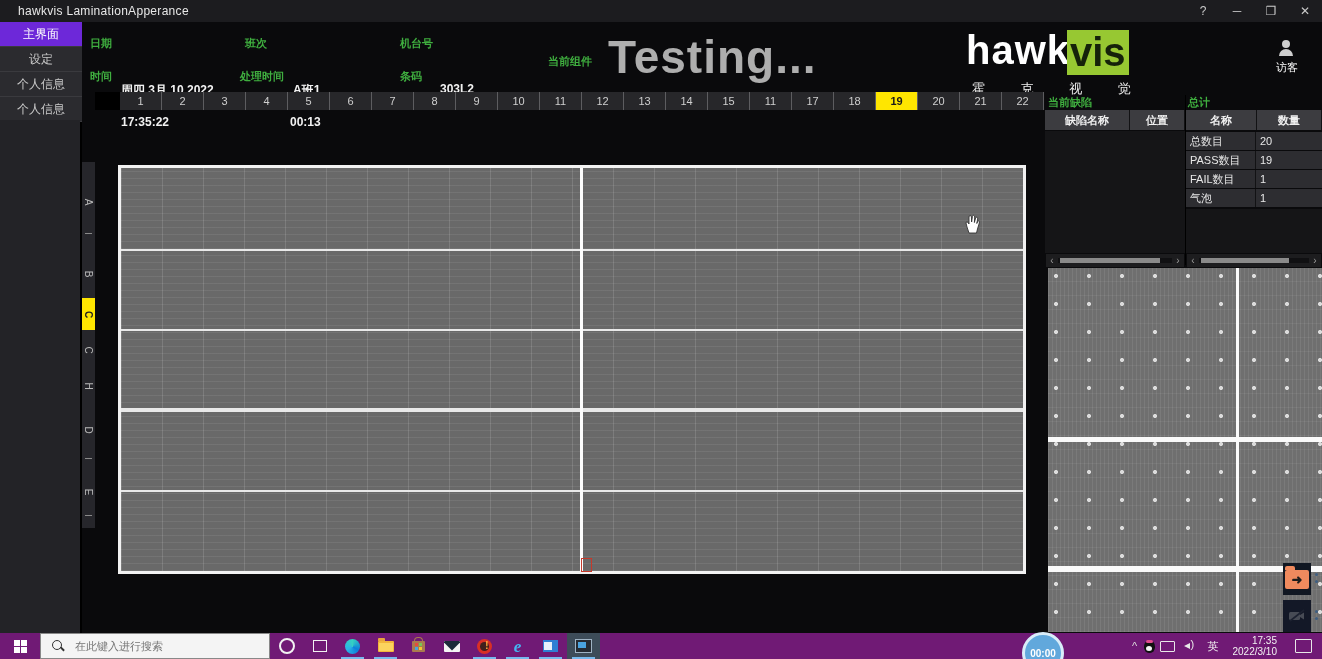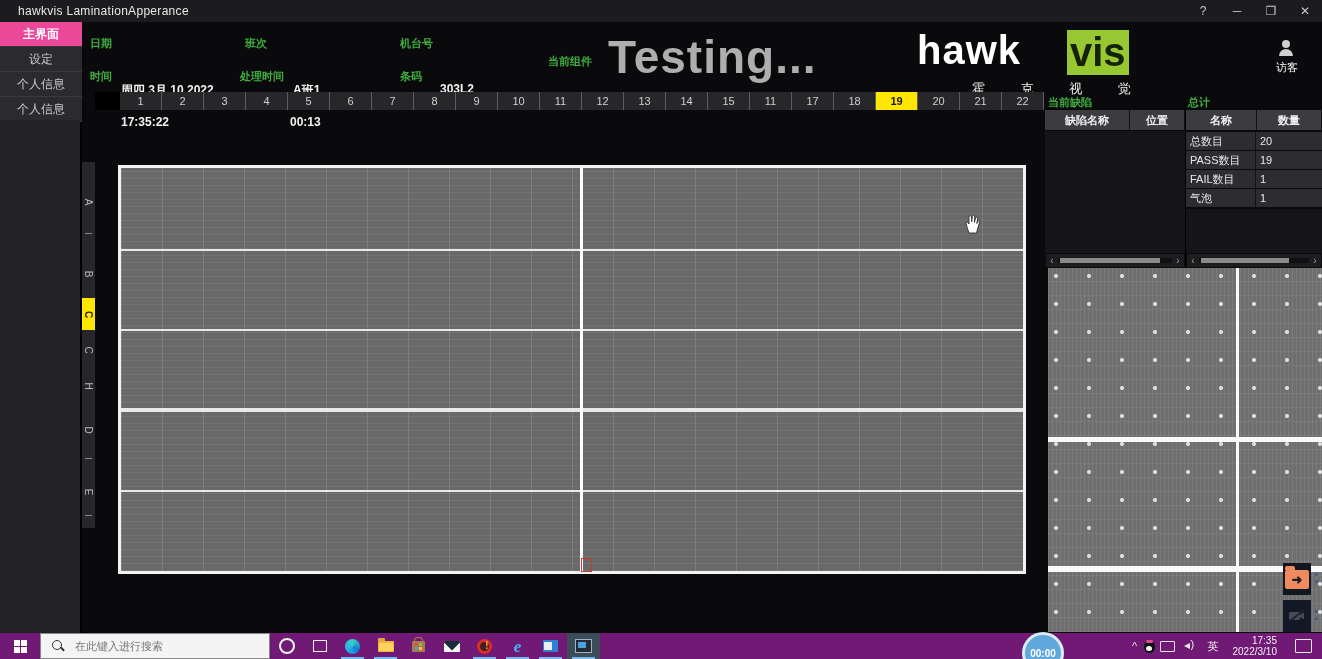--- a/index.html
+++ b/index.html
@@ -7,21 +7,21 @@
        font-family:"Liberation Sans",sans-serif;-webkit-font-smoothing:antialiased;}
   .abs{position:absolute;box-sizing:border-box;}
   
   .titlebar{left:0;top:0;width:1322px;height:22px;background:#1c1c1f;color:#e8e8e8;}
   .titlebar .t{left:18px;top:4px;font-size:12px;letter-spacing:.3px;}
   .winbtn{top:0;width:34px;height:22px;color:#c9c9c9;font-size:12px;text-align:center;line-height:22px;}
   
   .sidebar{left:0;top:22px;width:82px;background:#2b2b2f;}
   .side-item{position:relative;height:24px;line-height:24px;text-align:center;color:#c9c9c9;
              font-size:12px;border-bottom:1px solid #3a3a3e;background:#2b2b2f;}
-  .side-item.active{background:#ec4899;color:#fff;font-weight:bold;}
+  .side-item.active{background:#6d28d9;color:#fff;font-weight:normal;}
   .sidebar-lower{left:0;top:120px;width:80px;height:513px;background:#232327;}
   
   .appbg{left:82px;top:22px;width:1240px;height:611px;background:#0a0a0c;}
   
   .lbl{color:var(--green,#3fae3f);font-size:11px;font-weight:bold;white-space:nowrap;}
   .val{color:#f2f2f2;font-size:12px;font-weight:bold;white-space:nowrap;margin-top:47px;}
   .testing{color:#aeaeae;font-size:46px;font-weight:800;letter-spacing:1px;line-height:1;}
   
   .logo-hawk{color:#fff;font-size:40px;font-weight:800;letter-spacing:1px;}
   .logo-vis{background:var(--logo-green,#97c832);color:#15220a;font-size:40px;font-weight:800;padding:0 3px;}
@@ -162,21 +162,21 @@
   <span class="abs val" style="left:121px;top:68px">17:35:22</span>
   <span class="abs lbl" style="left:240px;top:69px">处理时间</span>
   <span class="abs val" style="left:290px;top:68px">00:13</span>
   <span class="abs lbl" style="left:400px;top:69px">条码</span>
   <span class="abs val" style="left:440px;top:68px"></span>
   <span class="abs lbl" style="left:548px;top:54px">当前组件</span>
   <span class="abs testing" style="left:608px;top:34px">Testing...</span>
 </section>
 
 <div>
-  <span class="abs logo-hawk" style="left:917px;top:28px">hawk</span>
+  <span class="abs logo-hawk" style="left:966px;top:28px">hawk</span>
   <span class="abs logo-vis" style="left:1067px;top:30px">vis</span>
   <span class="abs logo-cn" style="left:972px;top:80px">霍 克 视 觉</span>
   <span class="abs user-icon" style="left:1278px;top:40px">
       <i class="head"></i>
       <i class="body"></i>
     </span>
   <span class="abs user-label" style="left:1276px;top:60px">访客</span>
 </div>
 
 <div class="abs tabstrip" id="tabstrip">

